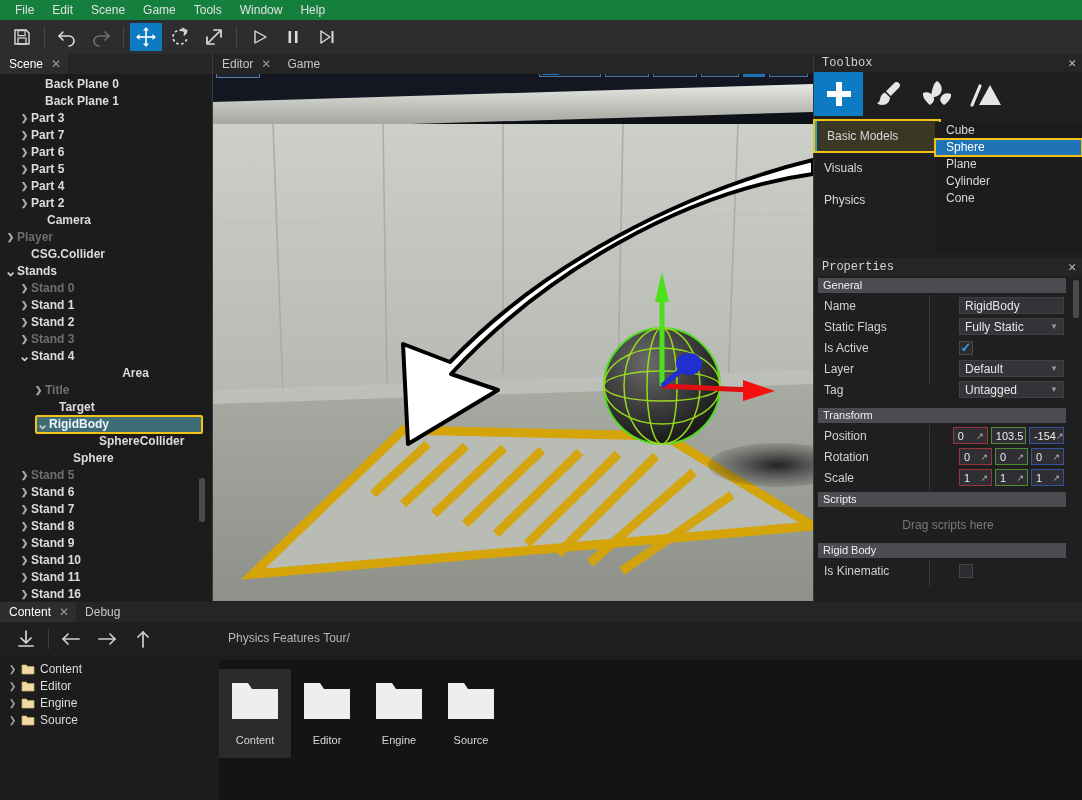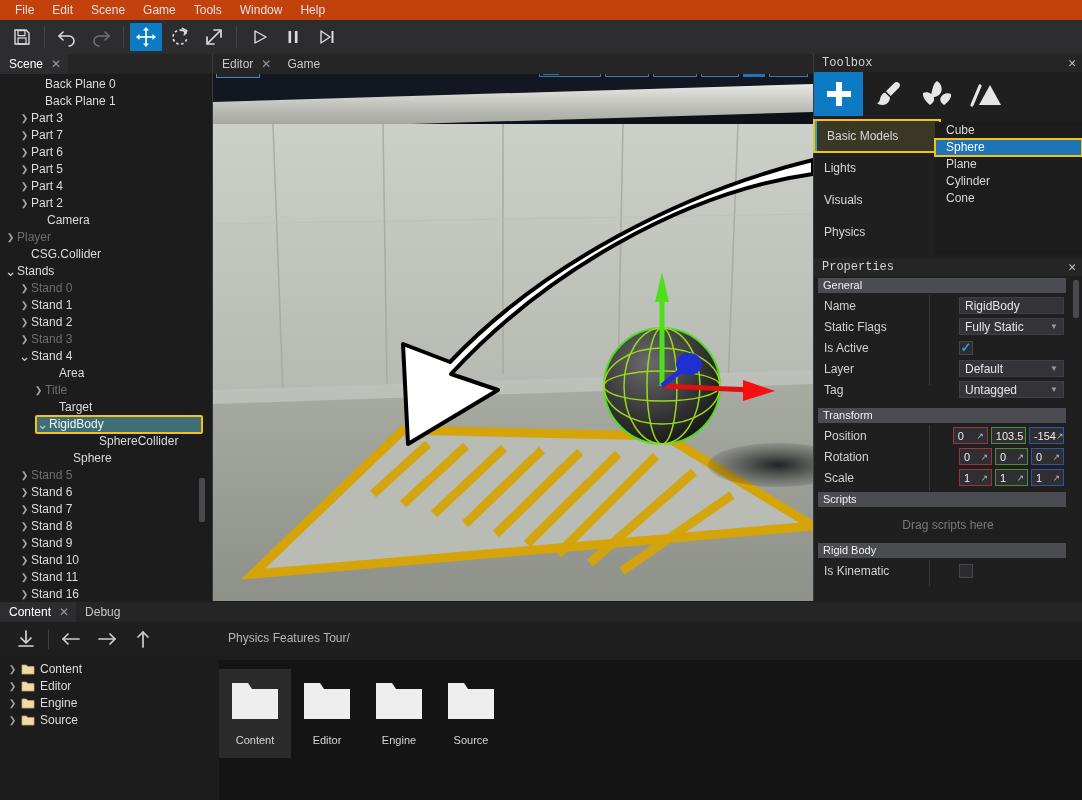--- a/index.html
+++ b/index.html
@@ -8,21 +8,21 @@
     background: #1e1e1e;
     font-family: "Liberation Sans", sans-serif;
     color: #d8d8d8;
     overflow: hidden;
   }
   #app { position: relative; width: 1082px; height: 800px; }
 
   
   .menubar {
     position: absolute; left: 0; top: 0; width: 1082px; height: 20px;
-    background: #c2410c; display: flex; align-items: center; padding-left: 6px;
+    background: #15803d; display: flex; align-items: center; padding-left: 6px;
   }
   .menubar .mi {
     font-size: 12px; color: #e0e0e0; padding: 2px 9px; line-height: 14px;
     cursor: default;
   }
 
   
   .toolbar {
     position: absolute; left: 0; top: 20px; width: 1082px; height: 34px;
     background: #2d2d30; display: flex; align-items: center; padding-left: 5px;
@@ -44,21 +44,21 @@
     height: 20px; background: #252526; display: flex; align-items: stretch;
     font-size: 12px;
   }
   .ptab {
     display: flex; align-items: center; padding: 0 7px 0 9px; color: #c8c8c8;
     background: #252526;
   }
   .ptab.active { background: #2d2d30; color: #fff; }
   .ptab .x { margin-left: 8px; font-size: 12px; color: #9a9a9a; }
   .scene-tree {
-    position: relative; height: 527px; overflow: hidden; padding-top: 2px;
+    position: relative; height: 527px; overflow: hidden; padding-top: 2px; font-weight: bold;
   }
   .tnode {
     display: flex; align-items: center; height: 17px; font-size: 12px;
     color: #dcdcdc; padding-left: 4px; white-space: nowrap;
   }
   .tnode.dim { color: #6e6e6e; }
   .tnode .arr {
     width: 13px; text-align: center; font-size: 9px; color: #a8a8a8;
     flex: 0 0 13px; line-height: 17px;
   }
@@ -354,21 +354,21 @@
           <span class="lbl">Stand 2</span>
         </div>
         <div class="tnode dim" style="padding-left: 18px;">
           <span class="arr">❯</span>
           <span class="lbl">Stand 3</span>
         </div>
         <div class="tnode" style="padding-left: 18px;">
           <span class="arr down" style="font-size: 14px;">⌄</span>
           <span class="lbl">Stand 4</span>
         </div>
-        <div class="tnode" style="padding-left: 46px;">
+        <div class="tnode" style="padding-left: 46px; justify-content: center;">
           <span class="arr"></span>
           <span class="lbl">Area</span>
         </div>
         <div class="tnode dim" style="padding-left: 32px;">
           <span class="arr">❯</span>
           <span class="lbl">Title</span>
         </div>
         <div class="tnode" style="padding-left: 46px;">
           <span class="arr"></span>
           <span class="lbl">Target</span>
@@ -637,23 +637,20 @@
             <path d="M11 8L3 27" stroke="#e6e6e6" stroke-width="3.2" stroke-linecap="round"></path>
           </svg>
       </div>
     </div>
   </div>
   <div class="cat-list" id="cat-list" style="position:absolute;left:814px;top:120px;width:126px;">
       <div class="cat sel">
         <span>Basic Models</span>
       </div>
       <div class="cat">
-        <span>Lights</span>
-      </div>
-      <div class="cat">
         <span>Visuals</span>
       </div>
       <div class="cat">
         <span>Physics</span>
       </div>
     </div>
   <div class="item-list" id="item-list">
       <div class="mitem">Cube</div>
       <div class="mitem sel">Sphere</div>
       <div class="mitem">Plane</div>

